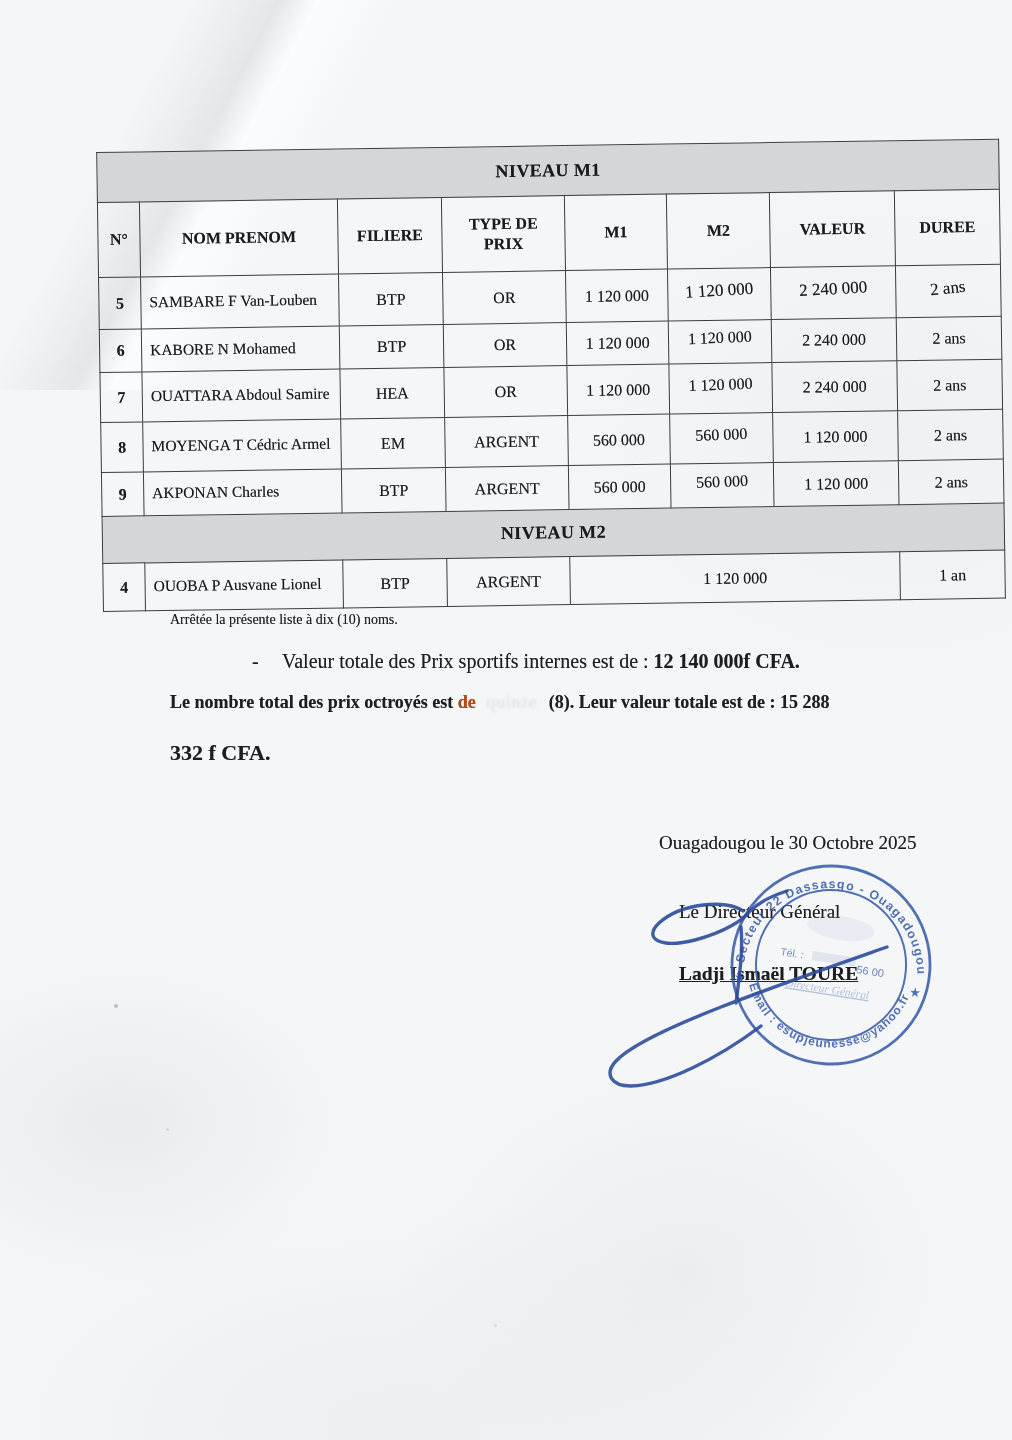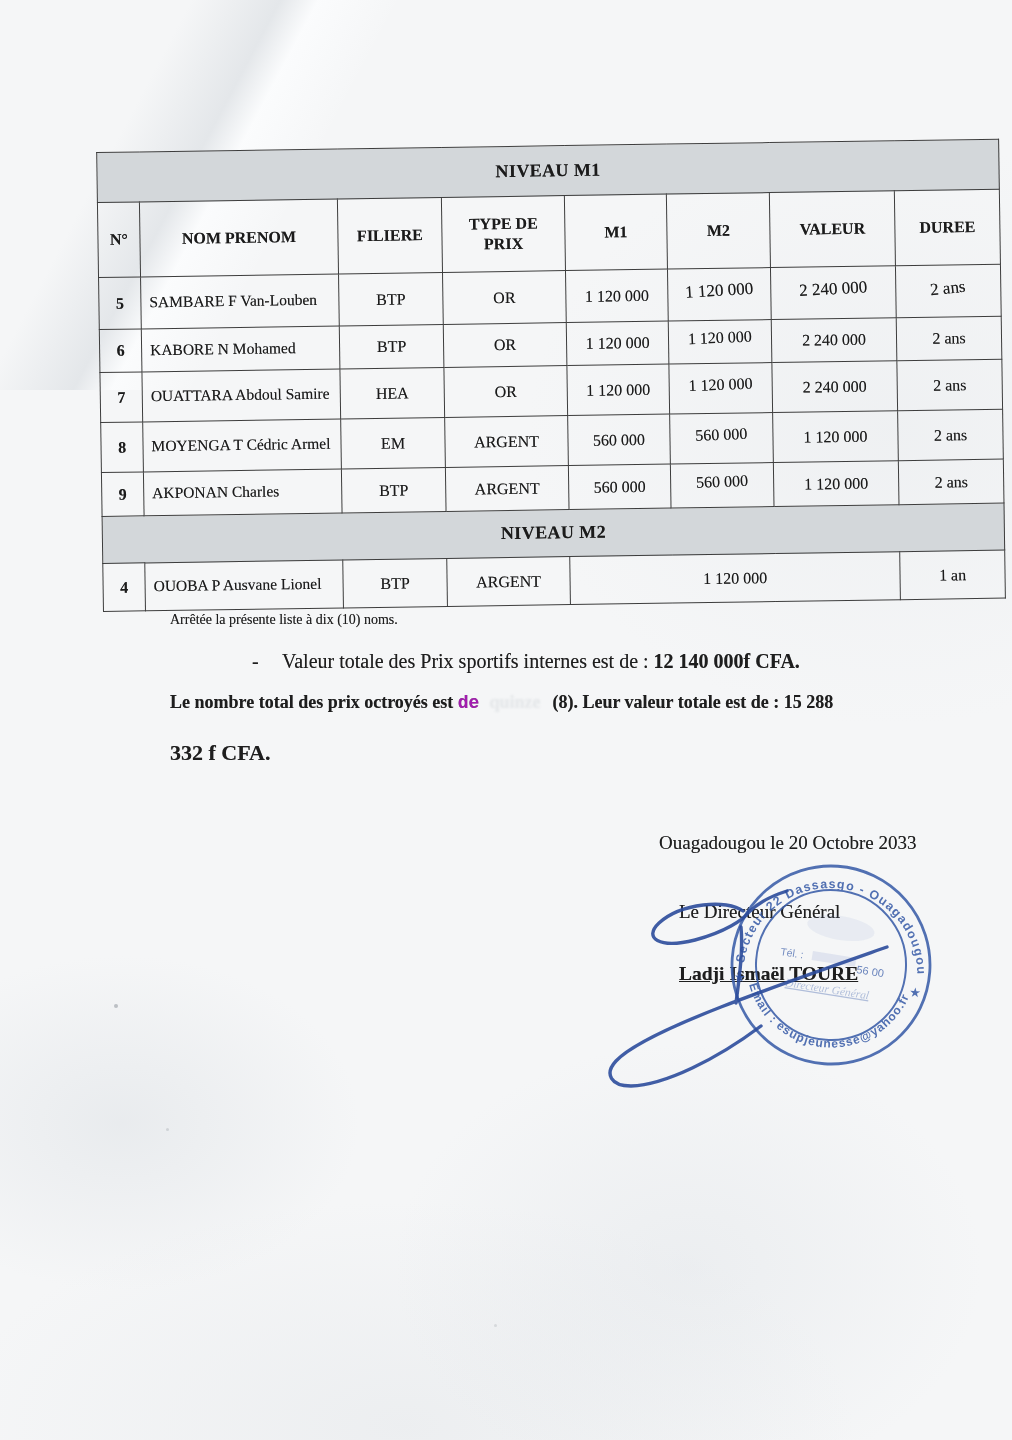--- a/index.html
+++ b/index.html
@@ -42,21 +42,21 @@
   .tiltA{display:inline-block;transform:rotate(-2.5deg) translateY(-3px);font-size:17px;}
   .tiltB{display:inline-block;transform:rotate(-1.5deg) translateY(-4px);}
 
   
   .line{position:absolute;white-space:nowrap;text-shadow:0 0 .5px rgba(20,20,20,.5);}
   .arrete{left:170px;top:612px;font-size:14px;}
   .bullet-line{left:204px;top:650px;font-size:20px;margin-left:48px;}
   .bullet-dash{display:inline-block;width:30px;}
   .bold{font-weight:bold;}
   .total-line{left:170px;top:692px;font-size:18px;font-weight:bold;}
-  .faded{color:#a21caf;font-weight:bold;font-family:Liberation Mono, monospace;}
+  .faded{color:#c2410c;font-weight:bold;}
   .ghost{display:inline-block;margin:0 12px 0 10px;color:#a8b2ba;opacity:.20;filter:blur(1.2px);font-weight:bold;}
   .total-line2{left:170px;top:740px;font-size:22px;font-weight:bold;}
   .date-line{left:659px;top:832px;font-size:19px;}
   .dir-line{left:679px;top:901px;font-size:19px;}
   .name-line{left:679px;top:963px;font-size:19.5px;font-weight:bold;text-decoration:underline;}
 
   .stamp-svg{position:absolute;left:723px;top:857px;opacity:.88;}
   .sig-svg{position:absolute;left:575px;top:865px;}
 </style>
 </head>
@@ -157,21 +157,21 @@
 </table>
 
 <div class="line arrete">Arrêtée la présente liste à dix (10) noms.</div>
 
 <div class="line bullet-line"><span class="bullet-dash">-</span><span>Valeur totale des Prix sportifs internes est de : </span><span class="bold">12 140 000f CFA.</span></div>
 
 <div class="line total-line"><span>Le nombre total des prix octroyés est </span><span class="faded">de</span><span class="ghost">quinze</span><span>(8). Leur valeur totale est de : 15 288</span></div>
 
 <div class="line total-line2">332 f CFA.</div>
 
-<div class="line date-line">Ouagadougou le 20 Octobre 2033</div>
+<div class="line date-line">Ouagadougou le 30 Octobre 2025</div>
 <div class="line dir-line">Le Directeur Général</div>
 <div class="line name-line">Ladji Ismaël TOURE</div>
 
 <svg class="stamp-svg" width="216" height="216" viewBox="0 0 216 216">
   <g transform="rotate(4 108 108)" fill="none" stroke="#3b5ea9">
     <circle cx="108" cy="108" r="99" stroke-width="2.8"></circle>
     <circle cx="108" cy="108" r="75" stroke-width="2"></circle>
     <path id="arcTop" d="M 21 118 A 87 87 0 1 1 195 118" stroke="none"></path>
     <path id="arcBot" d="M 26 128 A 85 85 0 0 0 190 128" stroke="none"></path>
     <text font-family="Liberation Sans, sans-serif" font-size="12.5" font-weight="bold" fill="#3b5ea9" stroke="none" letter-spacing="1.2">

